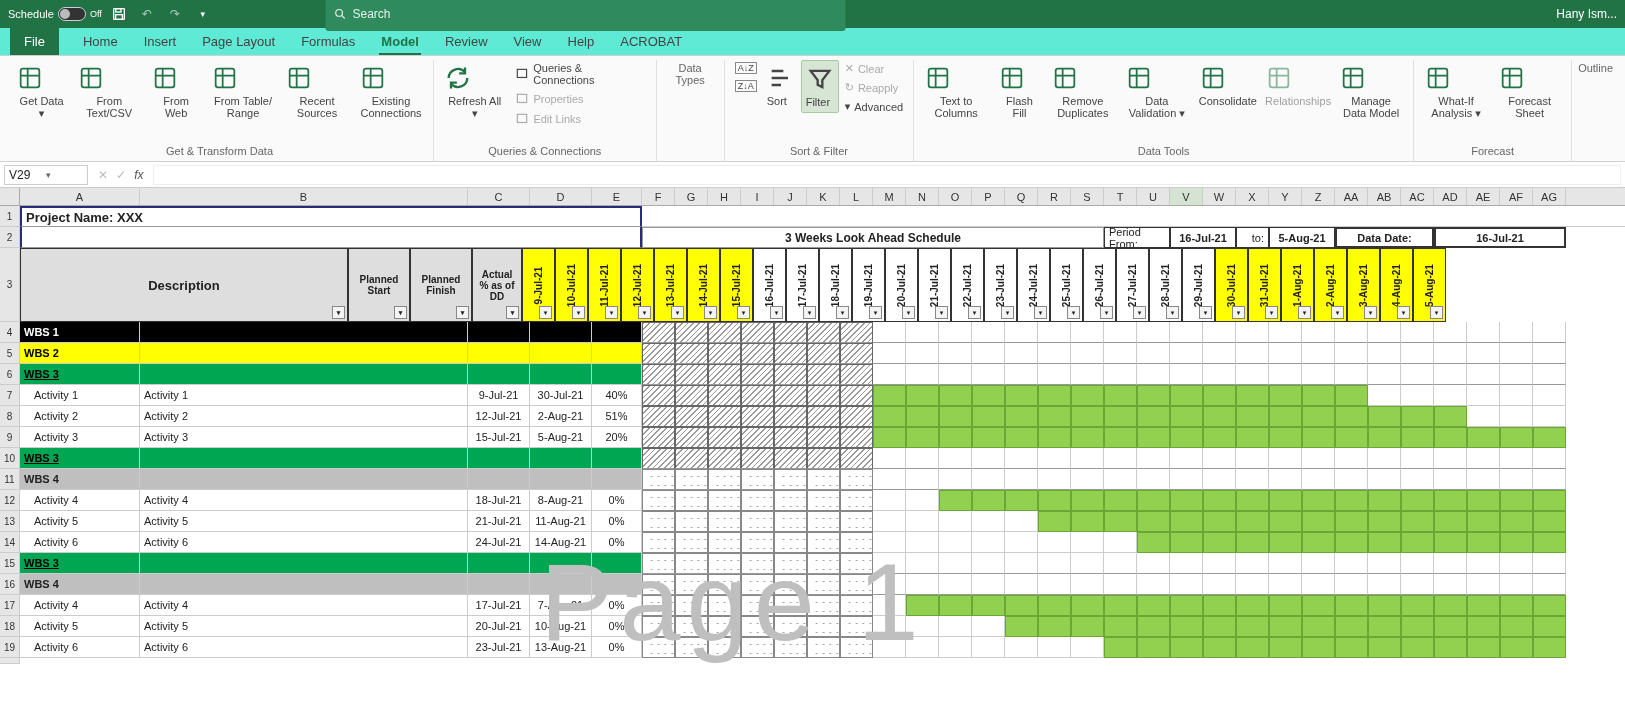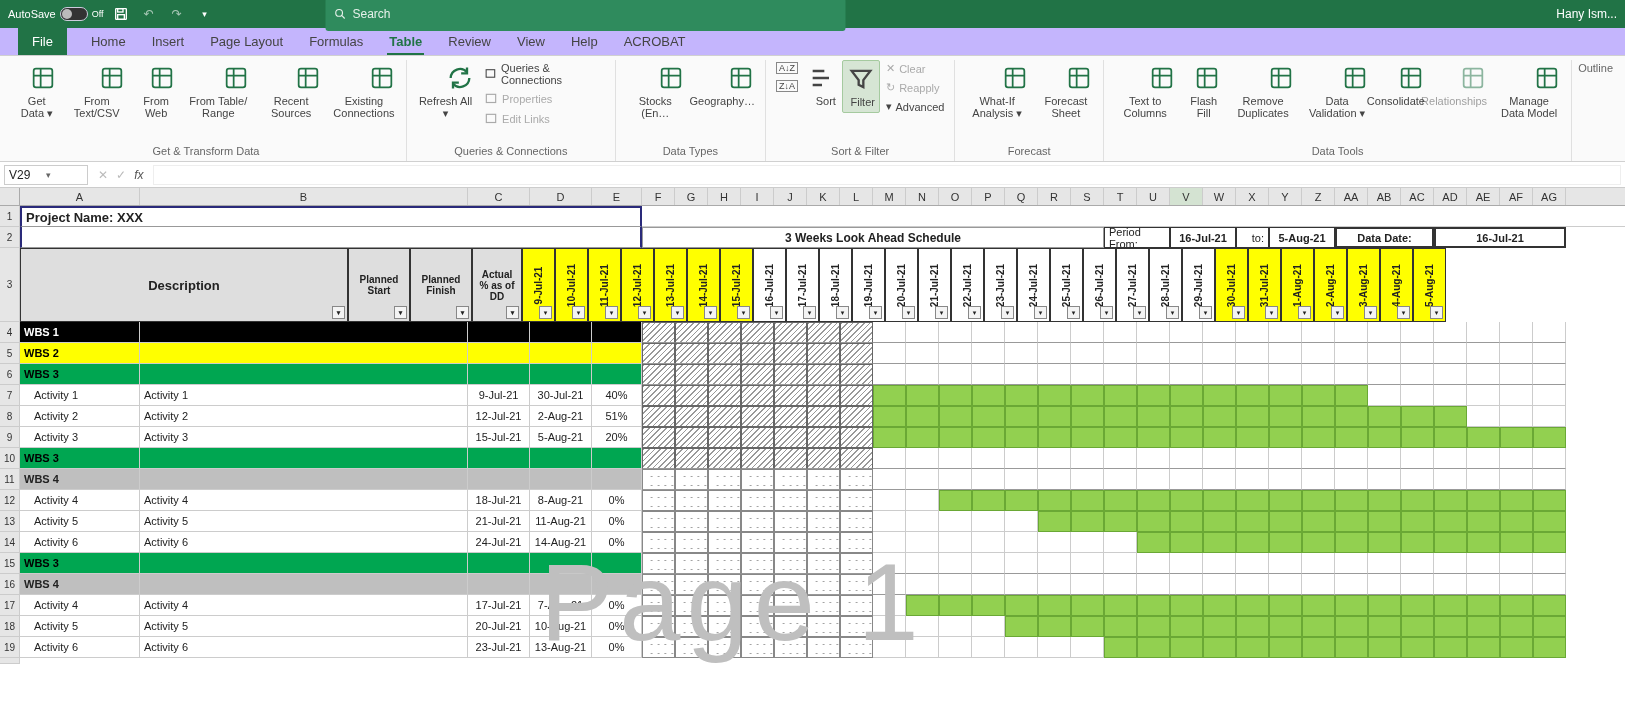--- a/index.html
+++ b/index.html
@@ -13,30 +13,30 @@
 .tog-pill span { width: 10px; height: 10px; border-radius: 50%; background: #bbb; }
 .title-bar .icon-btn { width: 22px; height: 22px; display: flex; align-items: center; justify-content: center; color: #fff; border-radius: 2px; }
 .title-bar .center { position: absolute; left: 50%; transform: translateX(-50%); display: flex; align-items: center; gap: 30px; width: 60%; }
 .doc-title { font-size: 12px; white-space: nowrap; }
 .search-wrap { flex: 1; max-width: 520px; display: flex; align-items: center; background: #2f8b5d; border-radius: 3px; height: 33px; padding: 0 8px; color: #e6f0ea; gap: 6px; }
 .search-wrap input { background: transparent; border: none; outline: none; color: #e6f0ea; font-size: 12px; width: 100%; }
 .search-wrap input::placeholder { color: #e6f0ea; }
 .title-bar .right { margin-left: auto; font-size: 12px; }
 
 
-.tabs { height: 28px; border-bottom: 1px solid #d0d0d0; display: flex; align-items: flex-end; padding: 0 18px; gap: 22px; background: #c4b5fd; }
+.tabs { height: 28px; border-bottom: 1px solid #d0d0d0; display: flex; align-items: flex-end; padding: 0 10px; gap: 22px; background: #5eead4; }
 .tabs .file { background: #217346; color: #fff; padding: 5px 14px; font-size: 13px; height: 28px; display: flex; align-items: center; }
 .tabs .tab { font-size: 13px; color: #444; padding: 6px 2px; cursor: default; }
 .tabs .tab.active { color: #217346; border-bottom: 2px solid #217346; font-weight: 600; padding-bottom: 4px; }
 
 
 .ribbon { display: flex; align-items: stretch; border-bottom: 1px solid #d0d0d0; background: #fafafa; height: 106px; padding: 4px 6px 0; gap: 0; overflow: hidden; }
 .ribbon-group { display: flex; flex-direction: column; border-right: 1px solid #e0e0e0; padding: 0 6px; }
 .ribbon-group .btns { display: flex; align-items: flex-start; gap: 2px; flex: 1; }
-.rbtn { display: flex; flex-direction: column; align-items: flex-end; justify-content: flex-start; padding: 4px 4px; font-size: 11px; color: #444; text-align: center; min-width: 42px; max-width: 72px; line-height: 1.1; border-radius: 2px; }
+.rbtn { display: flex; flex-direction: column; align-items: flex-start; justify-content: flex-start; padding: 4px 4px; font-size: 11px; color: #444; text-align: center; min-width: 42px; max-width: 72px; line-height: 1.1; border-radius: 2px; }
 .rbtn.sm { min-width: 32px; }
 .rbtn.wide { max-width: 100px; }
 .rbtn.active { background: #d6e5d4; border: 1px solid #a5ca9f; }
 .rbtn svg, .rbtn .ico { width: 28px; height: 28px; margin-bottom: 3px; }
 .rstack { display: flex; flex-direction: column; gap: 2px; justify-content: center; }
 .rstack-item { display: flex; align-items: center; gap: 4px; font-size: 11px; color: #444; padding: 2px 4px; }
 .rstack-item.disabled { color: #aaa; }
 .rstack-item svg { width: 14px; height: 14px; }
 .ribbon-group .label { font-size: 11px; color: #666; text-align: center; padding: 2px 0 4px; }
 
@@ -78,37 +78,37 @@
 .tblhdr { background: #dedede; font-weight: 700; font-size: 13px; justify-content: center; text-align: center; border: 1px solid #333; }
 .tblhdr.sub { font-size: 10px; font-weight: 600; }
 .daycell { background: #ffff00; font-size: 9px; border: 1px solid #333; display: flex; align-items: center; justify-content: center; position: relative; }
 .daycell .rot { transform: rotate(-90deg); white-space: nowrap; font-size: 10px; font-weight: 600; }
 .daycell.white { background: #fff; }
 .filter-dd { position: absolute; right: 2px; bottom: 2px; width: 13px; height: 13px; border: 1px solid #888; background: #f4f4f4; font-size: 7px; display: flex; align-items: center; justify-content: center; }
 
 
 .wbs1 { background: #000; color: #fff; font-weight: 700; }
 .wbs2 { background: #ffff00; color: #000; font-weight: 700; }
-.wbs3 { background: #00a651; color: #000; font-weight: 700; }
+.wbs3 { background: #00a651; color: #000; font-weight: 700; text-decoration: underline; }
 .wbs4 { background: #bfbfbf; font-weight: 700; }
 .act-id { padding-left: 14px; }
 .gbar-hatch { background: repeating-linear-gradient(135deg, #999 0 1px, #fff 1px 4px), repeating-linear-gradient(45deg, #999 0 1px, #fff 1px 4px); border:1px solid #666; }
 .gbar-dotted { background: #fff; position: relative; border:1px solid #888; }
 .gbar-dotted::before { content:"-  -  -  -  -  -  -  -"; position:absolute; width:100%; text-align:center; top:1px; font-size:8px; color:#666; letter-spacing:1px; }
 .gbar-green { background: #92d050; border:1px solid #6aa835; }
 
 .watermark { position: absolute; left: 540px; top: 350px; font-size: 110px; color: #bfbfbf; font-family: "Segoe UI Light", sans-serif; pointer-events: none; letter-spacing: 6px; z-index: 5; }
 </style>
 </head>
 <body>
 
 <div class="title-bar">
   <div class="left">
     <div class="autosave-tog">
-      <span>AutoSave</span>
+      <span>Schedule</span>
       <span class="tog-pill">
           <span></span>
         </span>
       <span style="font-size:9px">Off</span>
     </div>
     <div class="icon-btn">
       <svg viewBox="0 0 24 24" width="16" height="16" fill="none" stroke="#fff" stroke-width="2">
           <rect x="4" y="4" width="16" height="16" rx="1"></rect>
           <rect x="7" y="4" width="8" height="5"></rect>
           <rect x="7" y="13" width="10" height="7"></rect>
@@ -129,21 +129,21 @@
   </div>
   <div class="right">Hany Ism...</div>
 </div>
 
 <div class="tabs" id="tabs-row">
     <div class="file">File</div>
     <div class="tab">Home</div>
     <div class="tab">Insert</div>
     <div class="tab">Page Layout</div>
     <div class="tab">Formulas</div>
-    <div class="tab active">Table</div>
+    <div class="tab active">Model</div>
     <div class="tab">Review</div>
     <div class="tab">View</div>
     <div class="tab">Help</div>
     <div class="tab">ACROBAT</div>
   </div>
 
 <div class="ribbon">
   <div class="ribbon-group">
     <div class="btns" id="gt-buttons">
         <div class="rbtn">
@@ -219,36 +219,20 @@
             <svg viewBox="0 0 24 24" fill="none" stroke="currentColor" stroke-width="2">
               <rect x="4" y="4" width="16" height="14"></rect>
             </svg>
             <span>Edit Links</span>
           </div>
         </div>
     </div>
     <div class="label">Queries &amp; Connections</div>
   </div>
   <div class="ribbon-group">
-    <div class="btns" id="dt-buttons">
-        <div class="rbtn wide">
-          <svg viewBox="0 0 24 24" fill="none" stroke="#217346" stroke-width="1.5">
-            <rect x="4" y="4" width="16" height="16" rx="2"></rect>
-            <path d="M4 10h16M10 4v16"></path>
-          </svg>
-          <span>Stocks (En…</span>
-        </div>
-        <div class="rbtn wide">
-          <svg viewBox="0 0 24 24" fill="none" stroke="#217346" stroke-width="1.5">
-            <rect x="4" y="4" width="16" height="16" rx="2"></rect>
-            <path d="M4 10h16M10 4v16"></path>
-          </svg>
-          <span>Geography…</span>
-        </div>
-      </div>
     <div class="label">Data Types</div>
   </div>
   <div class="ribbon-group">
     <div class="btns">
       <div class="rstack">
         <div class="rstack-item">
             <span style="border:1px solid #888;padding:0 2px;font-size:9px">A↓Z</span>
           </div>
         <div class="rstack-item">
             <span style="border:1px solid #888;padding:0 2px;font-size:9px">Z↓A</span>
@@ -268,91 +252,91 @@
       </div>
       <div class="rstack">
         <div class="rstack-item disabled">✕ <span>Clear</span></div>
         <div class="rstack-item disabled">↻ <span>Reapply</span></div>
         <div class="rstack-item">▾ <span>Advanced</span></div>
       </div>
     </div>
     <div class="label">Sort &amp; Filter</div>
   </div>
   <div class="ribbon-group">
-    <div class="btns" id="fc-buttons">
-        <div class="rbtn">
-          <svg viewBox="0 0 24 24" fill="none" stroke="#217346" stroke-width="1.5">
-            <rect x="4" y="4" width="16" height="16" rx="2"></rect>
-            <path d="M4 10h16M10 4v16"></path>
-          </svg>
-          <span>What-If Analysis ▾</span>
-        </div>
-        <div class="rbtn">
-          <svg viewBox="0 0 24 24" fill="none" stroke="#217346" stroke-width="1.5">
-            <rect x="4" y="4" width="16" height="16" rx="2"></rect>
-            <path d="M4 10h16M10 4v16"></path>
-          </svg>
-          <span>Forecast Sheet</span>
-        </div>
-      </div>
-    <div class="label">Forecast</div>
+    <div class="btns" id="tools-buttons">
+        <div class="rbtn">
+          <svg viewBox="0 0 24 24" fill="none" stroke="#217346" stroke-width="1.5">
+            <rect x="4" y="4" width="16" height="16" rx="2"></rect>
+            <path d="M4 10h16M10 4v16"></path>
+          </svg>
+          <span>Text to Columns</span>
+        </div>
+        <div class="rbtn">
+          <svg viewBox="0 0 24 24" fill="none" stroke="#217346" stroke-width="1.5">
+            <rect x="4" y="4" width="16" height="16" rx="2"></rect>
+            <path d="M4 10h16M10 4v16"></path>
+          </svg>
+          <span>Flash Fill</span>
+        </div>
+        <div class="rbtn">
+          <svg viewBox="0 0 24 24" fill="none" stroke="#217346" stroke-width="1.5">
+            <rect x="4" y="4" width="16" height="16" rx="2"></rect>
+            <path d="M4 10h16M10 4v16"></path>
+          </svg>
+          <span>Remove Duplicates</span>
+        </div>
+        <div class="rbtn">
+          <svg viewBox="0 0 24 24" fill="none" stroke="#217346" stroke-width="1.5">
+            <rect x="4" y="4" width="16" height="16" rx="2"></rect>
+            <path d="M4 10h16M10 4v16"></path>
+          </svg>
+          <span>Data Validation ▾</span>
+        </div>
+        <div class="rbtn">
+          <svg viewBox="0 0 24 24" fill="none" stroke="#217346" stroke-width="1.5">
+            <rect x="4" y="4" width="16" height="16" rx="2"></rect>
+            <path d="M4 10h16M10 4v16"></path>
+          </svg>
+          <span>Consolidate</span>
+        </div>
+        <div class="rbtn" style="opacity: 0.5;">
+          <svg viewBox="0 0 24 24" fill="none" stroke="#217346" stroke-width="1.5">
+            <rect x="4" y="4" width="16" height="16" rx="2"></rect>
+            <path d="M4 10h16M10 4v16"></path>
+          </svg>
+          <span>Relationships</span>
+        </div>
+        <div class="rbtn">
+          <svg viewBox="0 0 24 24" fill="none" stroke="#217346" stroke-width="1.5">
+            <rect x="4" y="4" width="16" height="16" rx="2"></rect>
+            <path d="M4 10h16M10 4v16"></path>
+          </svg>
+          <span>Manage Data Model</span>
+        </div>
+      </div>
+    <div class="label">Data Tools</div>
   </div>
   <div class="ribbon-group">
-    <div class="btns" id="tools-buttons">
-        <div class="rbtn">
-          <svg viewBox="0 0 24 24" fill="none" stroke="#217346" stroke-width="1.5">
-            <rect x="4" y="4" width="16" height="16" rx="2"></rect>
-            <path d="M4 10h16M10 4v16"></path>
-          </svg>
-          <span>Text to Columns</span>
-        </div>
-        <div class="rbtn">
-          <svg viewBox="0 0 24 24" fill="none" stroke="#217346" stroke-width="1.5">
-            <rect x="4" y="4" width="16" height="16" rx="2"></rect>
-            <path d="M4 10h16M10 4v16"></path>
-          </svg>
-          <span>Flash Fill</span>
-        </div>
-        <div class="rbtn">
-          <svg viewBox="0 0 24 24" fill="none" stroke="#217346" stroke-width="1.5">
-            <rect x="4" y="4" width="16" height="16" rx="2"></rect>
-            <path d="M4 10h16M10 4v16"></path>
-          </svg>
-          <span>Remove Duplicates</span>
-        </div>
-        <div class="rbtn">
-          <svg viewBox="0 0 24 24" fill="none" stroke="#217346" stroke-width="1.5">
-            <rect x="4" y="4" width="16" height="16" rx="2"></rect>
-            <path d="M4 10h16M10 4v16"></path>
-          </svg>
-          <span>Data Validation ▾</span>
-        </div>
-        <div class="rbtn">
-          <svg viewBox="0 0 24 24" fill="none" stroke="#217346" stroke-width="1.5">
-            <rect x="4" y="4" width="16" height="16" rx="2"></rect>
-            <path d="M4 10h16M10 4v16"></path>
-          </svg>
-          <span>Consolidate</span>
-        </div>
-        <div class="rbtn" style="opacity: 0.5;">
-          <svg viewBox="0 0 24 24" fill="none" stroke="#217346" stroke-width="1.5">
-            <rect x="4" y="4" width="16" height="16" rx="2"></rect>
-            <path d="M4 10h16M10 4v16"></path>
-          </svg>
-          <span>Relationships</span>
-        </div>
-        <div class="rbtn">
-          <svg viewBox="0 0 24 24" fill="none" stroke="#217346" stroke-width="1.5">
-            <rect x="4" y="4" width="16" height="16" rx="2"></rect>
-            <path d="M4 10h16M10 4v16"></path>
-          </svg>
-          <span>Manage Data Model</span>
-        </div>
-      </div>
-    <div class="label">Data Tools</div>
+    <div class="btns" id="fc-buttons">
+        <div class="rbtn">
+          <svg viewBox="0 0 24 24" fill="none" stroke="#217346" stroke-width="1.5">
+            <rect x="4" y="4" width="16" height="16" rx="2"></rect>
+            <path d="M4 10h16M10 4v16"></path>
+          </svg>
+          <span>What-If Analysis ▾</span>
+        </div>
+        <div class="rbtn">
+          <svg viewBox="0 0 24 24" fill="none" stroke="#217346" stroke-width="1.5">
+            <rect x="4" y="4" width="16" height="16" rx="2"></rect>
+            <path d="M4 10h16M10 4v16"></path>
+          </svg>
+          <span>Forecast Sheet</span>
+        </div>
+      </div>
+    <div class="label">Forecast</div>
   </div>
   <div class="ribbon-group" style="border-right:none">
     <div class="label">Outline</div>
   </div>
 </div>
 
 <div class="formula-bar">
   <div class="namebox">
       <span>V29</span>
       <span class="dd">▾</span>

